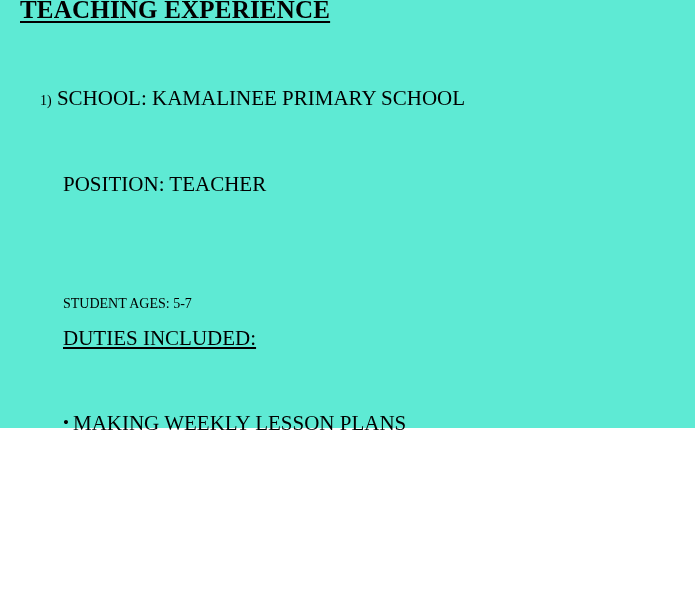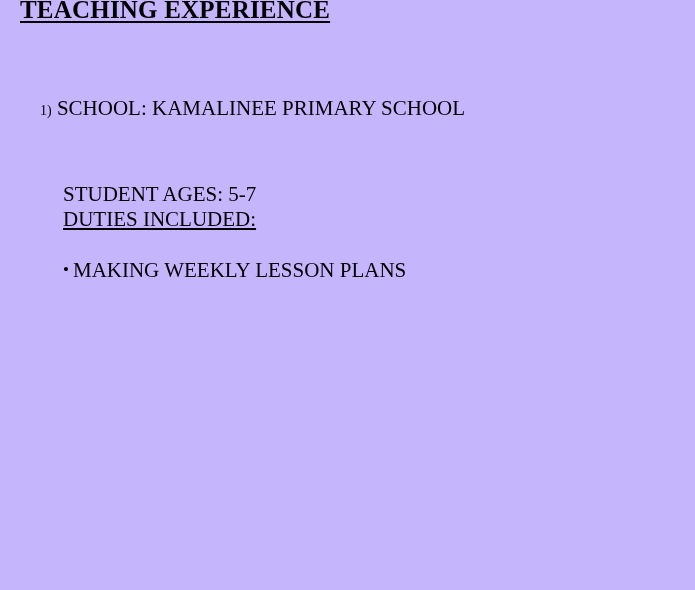--- a/index.html
+++ b/index.html
@@ -10,72 +10,73 @@
   body {
     width: 695px;
     height: 590px;
     font-family: "Liberation Serif", serif;
     color: #000000;
     overflow: hidden;
   }
   .page {
     position: relative;
     width: 695px;
-    height: 590px;
-    background: #c4b5fd;
+    height: 428px;
+    background: #5eead4;
   }
   .doc-title {
     position: absolute;
     left: 20px;
     top: -4px;
     font-size: 25px;
     font-weight: bold;
     letter-spacing: 0.2px;
     text-decoration: underline;
     text-underline-offset: 3px;
     white-space: nowrap;
   }
   .entry {
     position: absolute;
     left: 40px;
-    top: 96px;
+    top: 86px;
     width: 640px;
   }
   .line-school {
     font-size: 21px;
     white-space: nowrap;
     line-height: 1.15;
   }
   .item-number {
     font-size: 14px;
     vertical-align: baseline;
   }
   .indent {
     margin-left: 23px;
   }
   .line-position {
     font-size: 21px;
     margin-top: 62px;
     white-space: nowrap;
   }
   .line-ages {
-    font-size: 21px;
-    margin-top: 62px;
+    font-size: 14px;
+    margin-top: 99px;
     white-space: nowrap;
   }
   .line-duties {
     font-size: 21px;
+    margin-top: 14px;
     white-space: nowrap;
   }
   .line-duties span.u {
     text-decoration: underline;
     text-underline-offset: 2px;
   }
   .duties-list {
-    margin-top: 26px;
+    margin-top: 60px;
   }
   .duty {
     font-size: 21px;
     line-height: 1.22;
     margin-bottom: 12px;
   }
   .bullet {
     font-size: 17px;
     vertical-align: 2px;
     padding-right: 4px;
@@ -88,20 +89,21 @@
 
   <div class="doc-title">TEACHING EXPERIENCE</div>
 
   <div class="entry">
 
     <div class="line-school">
       <span class="item-number">1)</span>
       <span>SCHOOL: KAMALINEE PRIMARY SCHOOL</span>
     </div>
 
+    <div class="line-position indent">POSITION: TEACHER</div>
 
     <div class="line-ages indent">STUDENT AGES: 5-7</div>
 
     <div class="line-duties indent">
       <span class="u">DUTIES INCLUDED:</span>
     </div>
 
     <div class="duties-list indent">
 
       <div class="duty">

